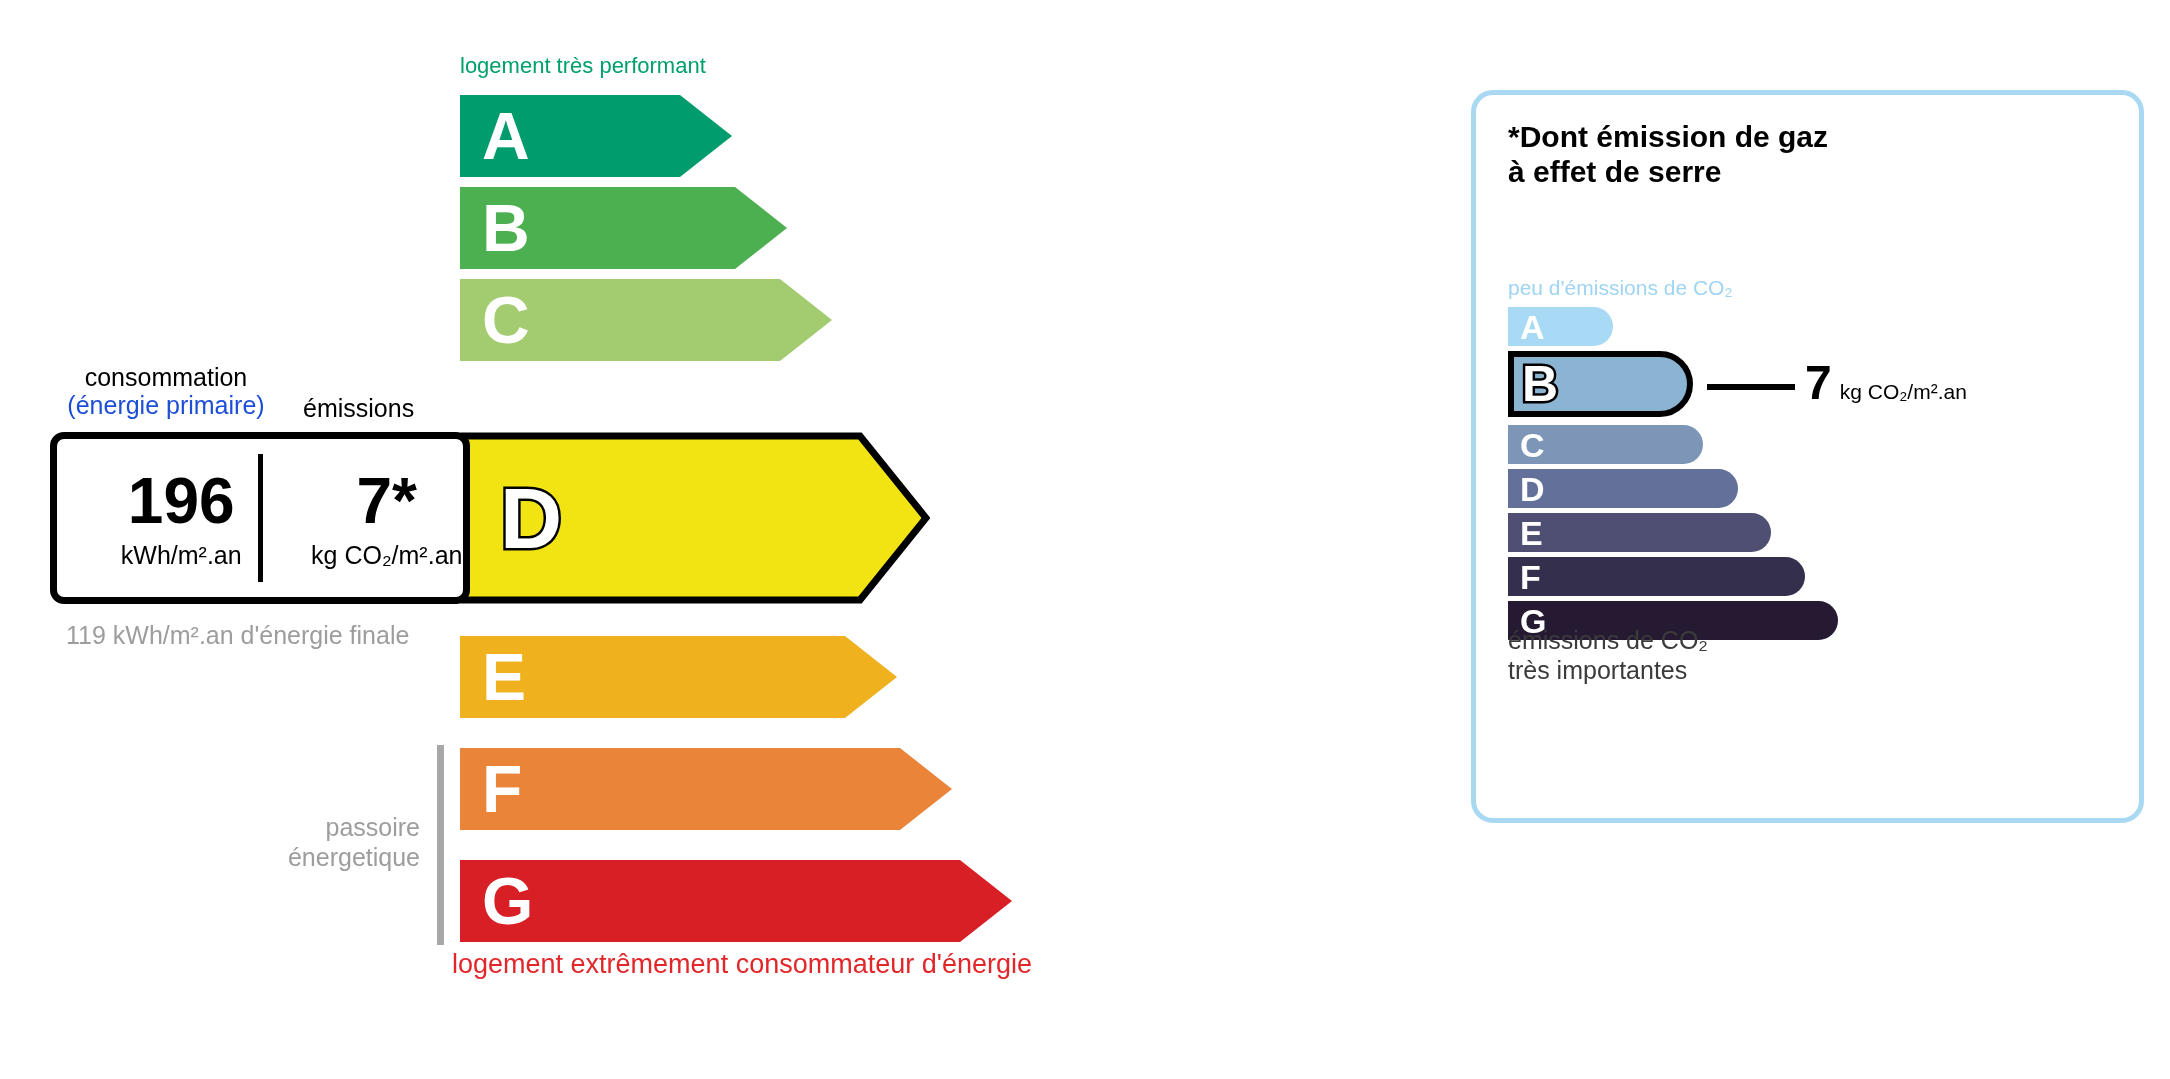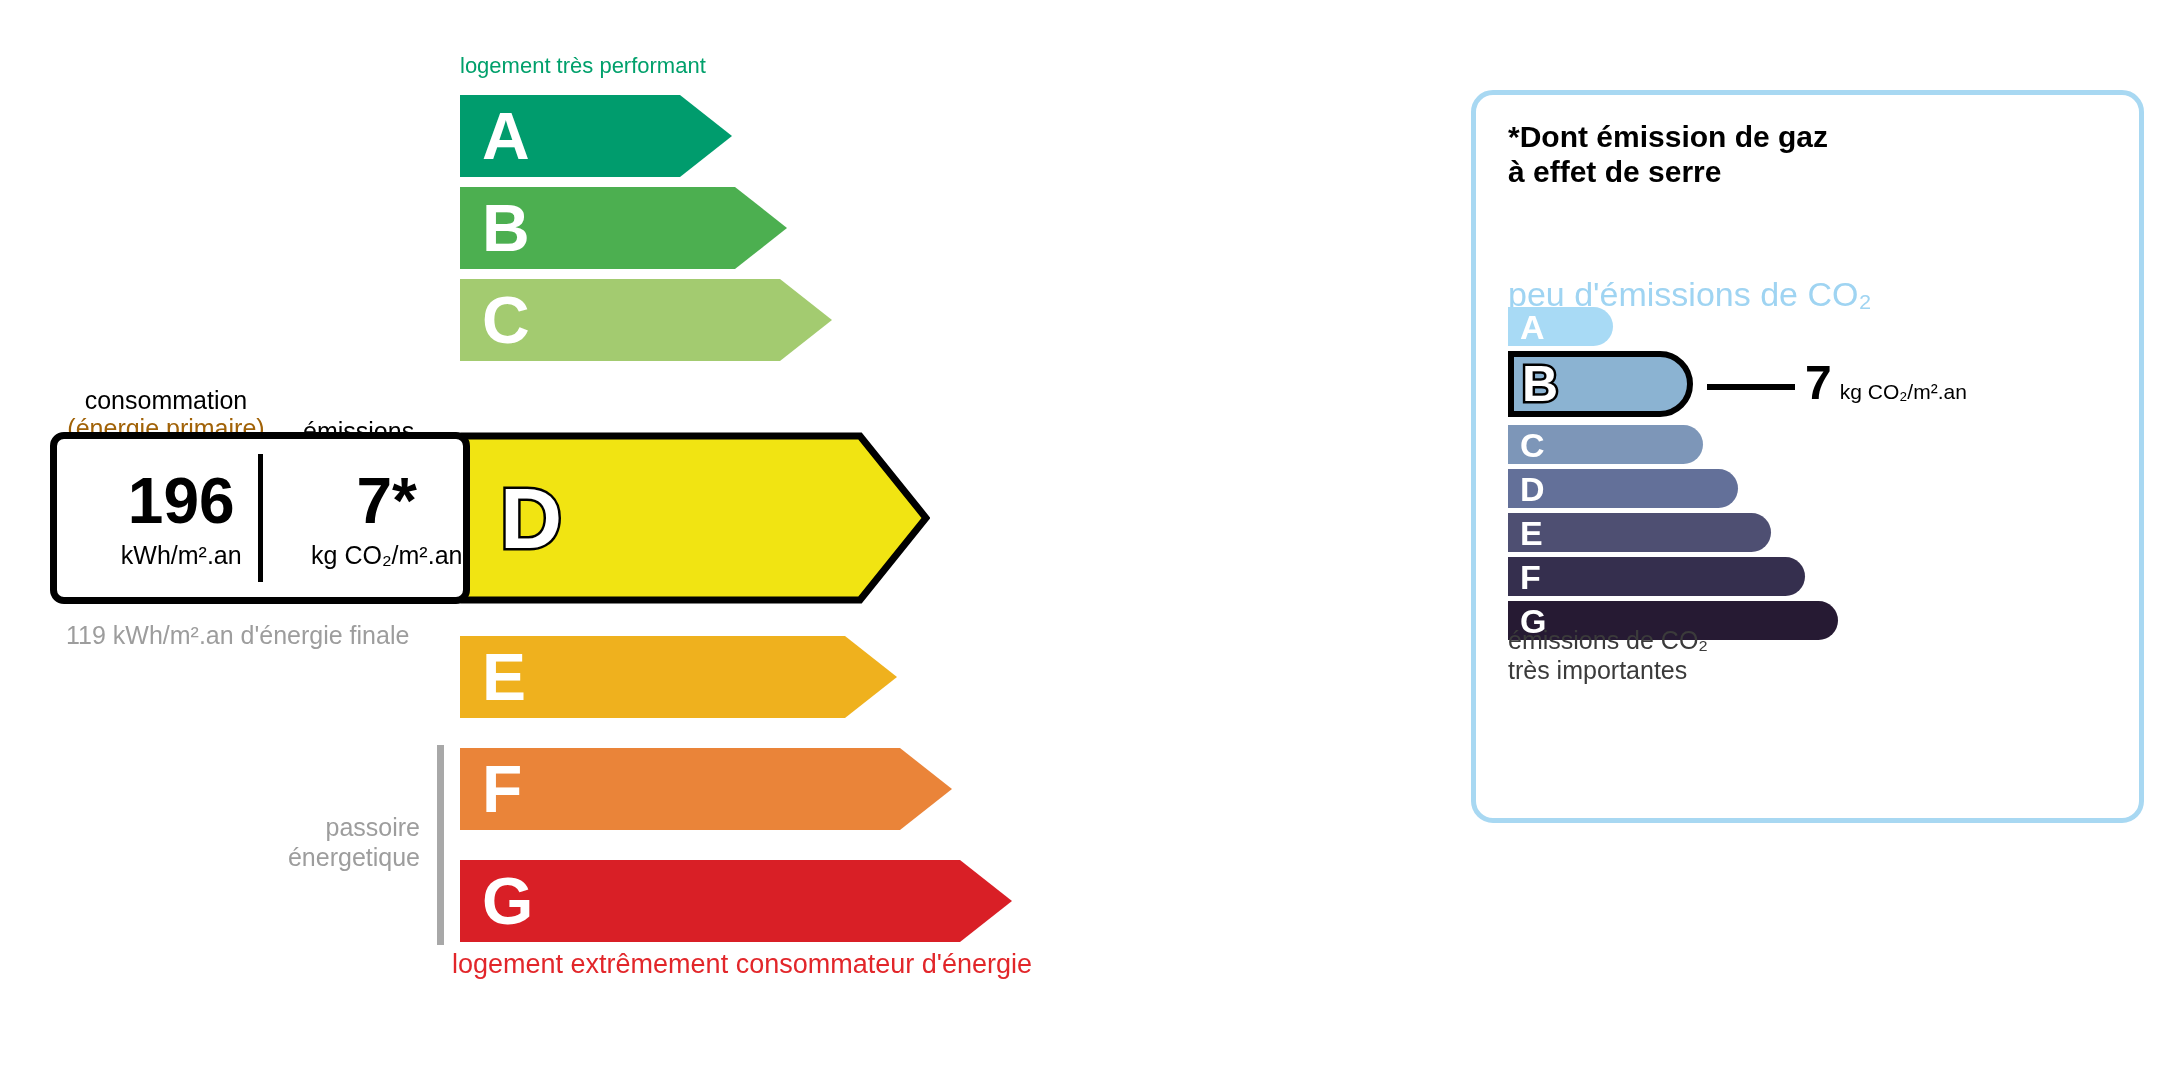--- a/index.html
+++ b/index.html
@@ -126,30 +126,29 @@
     height: 128px;
     flex: 0 0 auto;
   }
 
   .label-above-box {
     position: absolute;
     font-size: 25px;
     line-height: 1.12;
     color: #000000;
     white-space: nowrap;
-    margin-top: 23px;
   }
   #label-consommation {
     left: 66px;
     top: 363px;
     text-align: center;
     width: 200px;
   }
   #label-consommation .sub {
-    color: #a16207;
+    color: #1d4ed8;
     display: block;
   }
   #label-emissions {
     left: 303px;
     top: 394px;
   }
 
   #label-below-box {
     position: absolute;
     left: 66px;
@@ -200,21 +199,21 @@
     font-size: 30px;
     font-weight: bold;
     line-height: 1.18;
     color: #000000;
     white-space: pre-line;
   }
   #co2-top-caption {
     position: absolute;
     left: 32px;
     top: 182px;
-    font-size: 34px;
+    font-size: 21px;
     color: #9fd4f2;
     line-height: 1;
   }
   .co2-rows {
     position: absolute;
     left: 32px;
     top: 212px;
   }
   .co2-row {
     position: absolute;

